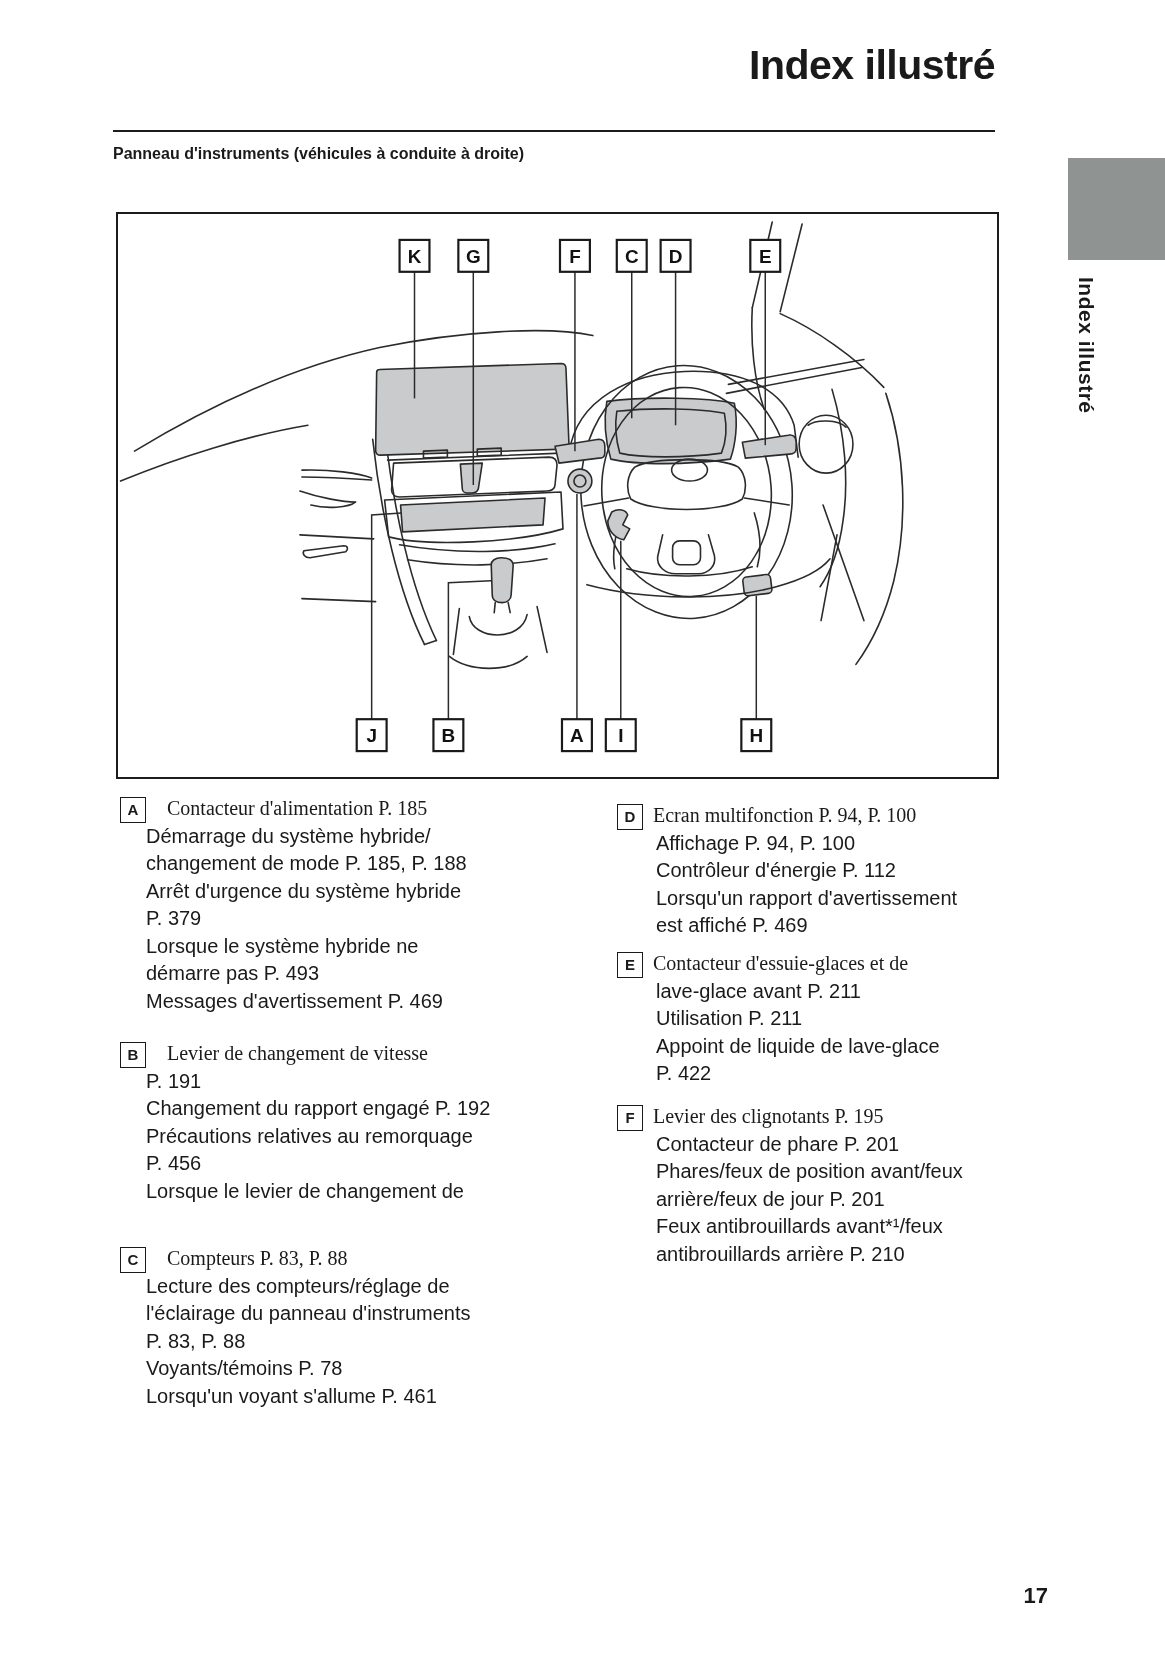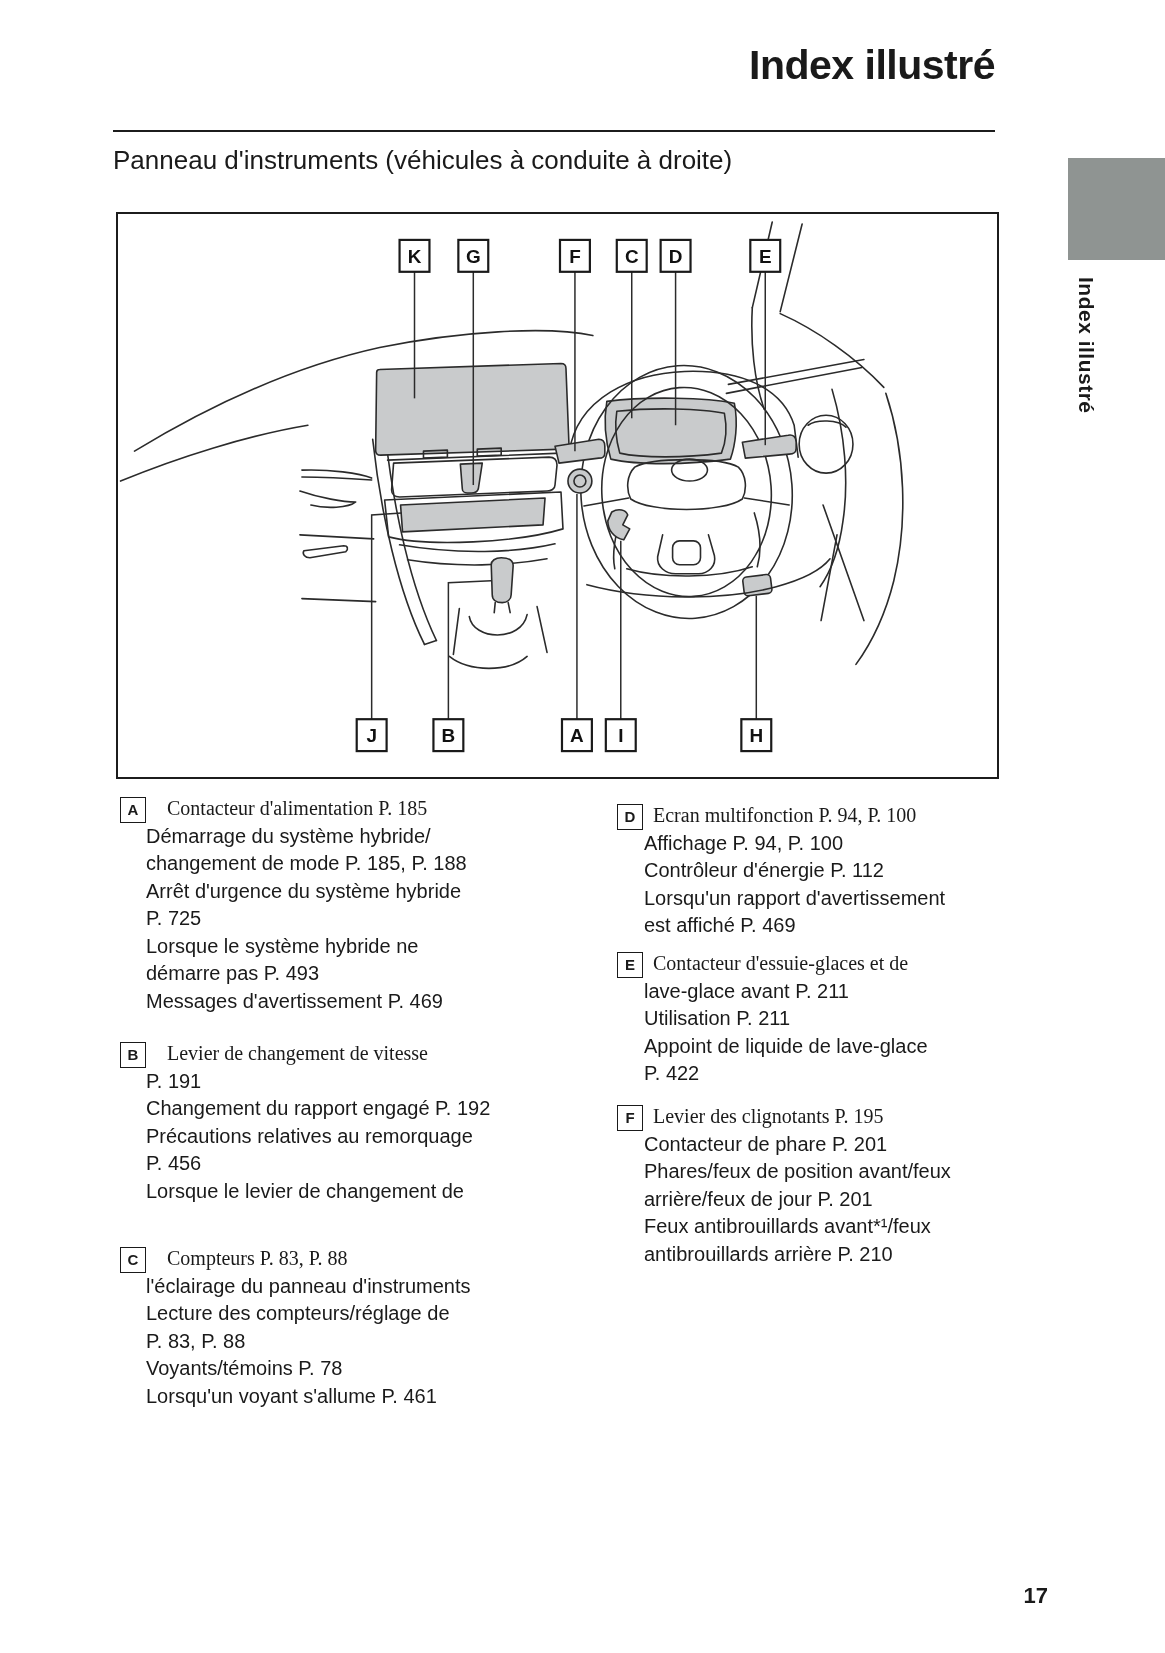--- a/index.html
+++ b/index.html
@@ -4,36 +4,36 @@
 <style>
   html,body{margin:0;padding:0;}
   body{
     width:1165px;height:1653px;position:relative;background:#ffffff;
     font-family:"Liberation Sans","DejaVu Sans",sans-serif;color:#1a1a1a;
     overflow:hidden;
   }
   .abs{position:absolute;}
   .title{font-size:41px;font-weight:700;letter-spacing:-0.5px;white-space:nowrap;}
   .rule{height:2px;background:#1c1c1c;}
-  .subheading{font-size:26px;font-weight:400;white-space:nowrap;}
+  .subheading{font-size:16px;font-weight:700;white-space:nowrap;}
   .frame{border:2px solid #1c1c1c;background:#fff;}
   .tab{background:#8f9492;}
   .vlabel{
     writing-mode:vertical-rl;text-orientation:mixed;
     font-size:21px;font-weight:600;letter-spacing:0.5px;white-space:nowrap;
   }
   .entry{position:absolute;font-size:20px;line-height:27.5px;}
   .lbox{
     position:absolute;left:0;top:2px;width:24px;height:24px;
     border:1.7px solid #1a1a1a;font-size:15px;font-weight:700;
     text-align:center;line-height:24px;background:#fff;
   }
   .entry .ln{margin-left:26px;white-space:nowrap;}
   .entry .ln.first{margin-left:47px;font-family:Liberation Serif, serif;}
-  .entry.rcol .ln{margin-left:27px;}
+  .entry.rcol .ln{margin-left:39px;}
   .entry.rcol .ln.first{margin-left:36px;}
   .pagenum{font-size:22px;font-weight:700;}
   svg .art{fill:none;stroke:#2b2b2b;stroke-width:1.6;stroke-linecap:round;stroke-linejoin:round;}
   svg .artg{fill:#c9cbcc;stroke:#2b2b2b;stroke-width:1.6;stroke-linejoin:round;}
   svg .leader{fill:none;stroke:#2b2b2b;stroke-width:1.5;}
   svg .cbox{fill:#ffffff;stroke:#1a1a1a;stroke-width:2.2;}
   svg .clet{font-family:"Liberation Sans","DejaVu Sans",sans-serif;font-size:19px;font-weight:700;fill:#111;text-anchor:middle;}
 </style>
 </head>
 <body>
@@ -185,41 +185,41 @@
   </g>
 </svg>
 </div>
 
 <div class="entry" style="left:120px;top:795px;">
   <div class="lbox">A</div>
   <div class="ln first">Contacteur d'alimentation P. 185</div>
   <div class="ln">Démarrage du système hybride/</div>
   <div class="ln">changement de mode P. 185, P. 188</div>
   <div class="ln">Arrêt d'urgence du système hybride</div>
-  <div class="ln">P. 725</div>
+  <div class="ln">P. 379</div>
   <div class="ln">Lorsque le système hybride ne</div>
   <div class="ln">démarre pas P. 493</div>
   <div class="ln">Messages d'avertissement P. 469</div>
 </div>
 
 <div class="entry" style="left:120px;top:1040px;">
   <div class="lbox">B</div>
   <div class="ln first">Levier de changement de vitesse</div>
   <div class="ln">P. 191</div>
   <div class="ln">Changement du rapport engagé P. 192</div>
   <div class="ln">Précautions relatives au remorquage</div>
   <div class="ln">P. 456</div>
   <div class="ln">Lorsque le levier de changement de</div>
 </div>
 
 <div class="entry" style="left:120px;top:1245px;">
   <div class="lbox">C</div>
   <div class="ln first">Compteurs P. 83, P. 88</div>
+  <div class="ln">Lecture des compteurs/réglage de</div>
   <div class="ln">l'éclairage du panneau d'instruments</div>
-  <div class="ln">Lecture des compteurs/réglage de</div>
   <div class="ln">P. 83, P. 88</div>
   <div class="ln">Voyants/témoins P. 78</div>
   <div class="ln">Lorsqu'un voyant s'allume P. 461</div>
 </div>
 
 <div class="entry rcol" style="left:617px;top:802px;">
   <div class="lbox">D</div>
   <div class="ln first">Ecran multifonction P. 94, P. 100</div>
   <div class="ln">Affichage P. 94, P. 100</div>
   <div class="ln">Contrôleur d'énergie P. 112</div>

